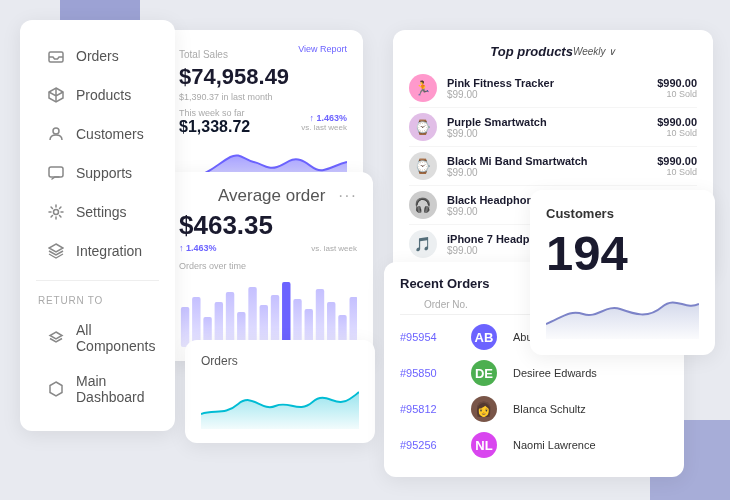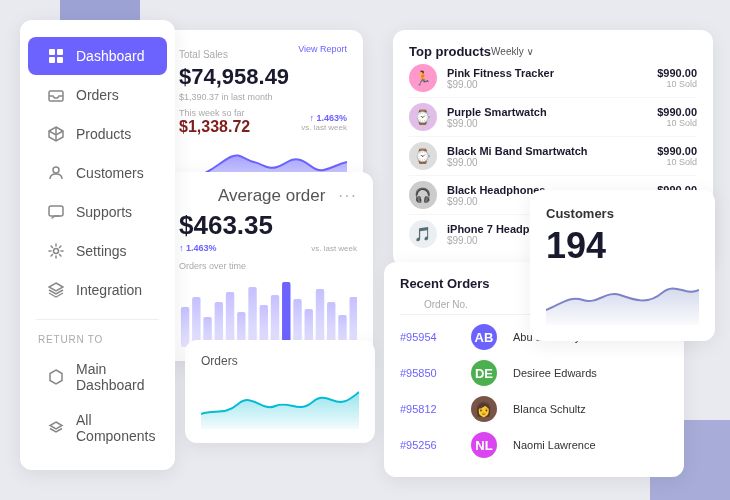--- a/index.html
+++ b/index.html
@@ -119,21 +119,21 @@
       align-items: center;
       margin-top: 6px;
     }
     .card-sales .week-label {
       font-size: 9px;
       color: #aaa;
     }
     .card-sales .week-num {
       font-size: 16px;
       font-weight: 700;
-      color: #7f1d1d;
+      color: #0f172a;
     }
     .card-sales .badge-up {
       font-size: 9px;
       color: #6c63ff;
       font-weight: 600;
     }
     .card-sales .vs-text {
       font-size: 8px;
       color: #aaa;
       text-align: right;
@@ -224,22 +224,24 @@
 
     
     .card-products {
       top: 30px; left: 393px;
       width: 320px;
       padding: 14px 16px;
       z-index: 8;
     }
     .card-products .card-header {
       display: flex;
-      justify-content: flex-start;
-      align-items: center;
+      justify-content: center;
+      align-items: center;
+      margin-bottom: 10px;
+      font-style: italic;
     }
     .card-products .card-title {
       font-size: 13px;
       font-weight: 600;
       color: #1a1a2e;
     }
     .card-products .weekly-badge {
       font-size: 10px;
       color: #555;
       cursor: pointer;
@@ -347,52 +349,41 @@
       z-index: 12;
       border-radius: 12px;
     }
     .card-customers .card-title {
       font-size: 13px;
       font-weight: 600;
       color: #333;
       margin-bottom: 4px;
     }
     .card-customers .big-num {
-      font-size: 36px;
+      font-size: 49px;
       font-weight: 700;
       color: #1a1a2e;
       margin-bottom: 8px;
     }
     .customers-chart {
       height: 50px;
       width: 100%;
     }
 
     
     svg { display: block; }
   </style>
 </head>
 <body>
 
 <div class="bg-block-top"></div>
 <div class="bg-block-bottom"></div>
 
 <div class="sidebar">
 
-  <div class="sidebar-item active">
-    <span class="icon">
-      <svg width="16" height="16" viewBox="0 0 16 16" fill="none">
-        <rect x="1" y="1" width="6" height="6" rx="1" fill="white"></rect>
-        <rect x="9" y="1" width="6" height="6" rx="1" fill="white"></rect>
-        <rect x="1" y="9" width="6" height="6" rx="1" fill="white"></rect>
-        <rect x="9" y="9" width="6" height="6" rx="1" fill="white"></rect>
-      </svg>
-    </span>
-    <span>Dashboard</span>
-  </div>
 
   <div class="sidebar-item">
     <span class="icon">
       <svg width="16" height="16" viewBox="0 0 16 16" fill="none">
         <rect x="1" y="4" width="14" height="10" rx="1.5" stroke="#888" stroke-width="1.5" fill="none"></rect>
         <path d="M1 9h4l1.5 2h3L11 9h4" stroke="#888" stroke-width="1.5" fill="none"></path>
       </svg>
     </span>
     <span>Orders</span>
   </div>
@@ -448,34 +439,34 @@
     <span>Integration</span>
   </div>
 
   <hr class="sidebar-divider">
 
   <div class="sidebar-return-label">Return To</div>
 
   <div class="sidebar-item">
     <span class="icon">
       <svg width="16" height="16" viewBox="0 0 16 16" fill="none">
-        <path d="M8 1l6 3.5v7L8 15 2 11.5v-7L8 1z" stroke="#888" stroke-width="1.5" fill="none"></path>
-      </svg>
-    </span>
-    <span>Main Dashboard</span>
-  </div>
-
-  <div class="sidebar-item">
-    <span class="icon">
-      <svg width="16" height="16" viewBox="0 0 16 16" fill="none">
         <path d="M8 2L14 5.5 8 9 2 5.5 8 2z" stroke="#888" stroke-width="1.5" fill="none"></path>
         <path d="M2 8.5L8 12l6-3.5" stroke="#888" stroke-width="1.5"></path>
       </svg>
     </span>
     <span>All Components</span>
+  </div>
+
+  <div class="sidebar-item">
+    <span class="icon">
+      <svg width="16" height="16" viewBox="0 0 16 16" fill="none">
+        <path d="M8 1l6 3.5v7L8 15 2 11.5v-7L8 1z" stroke="#888" stroke-width="1.5" fill="none"></path>
+      </svg>
+    </span>
+    <span>Main Dashboard</span>
   </div>
 </div>
 
 <div class="card card-sales">
   <div>
     <span class="card-tag">Total Sales</span>
     <span class="view-report">View Report</span>
   </div>
   <div class="big-num">$74,958.49</div>
   <div class="sub-text">$1,390.37 in last month</div>

